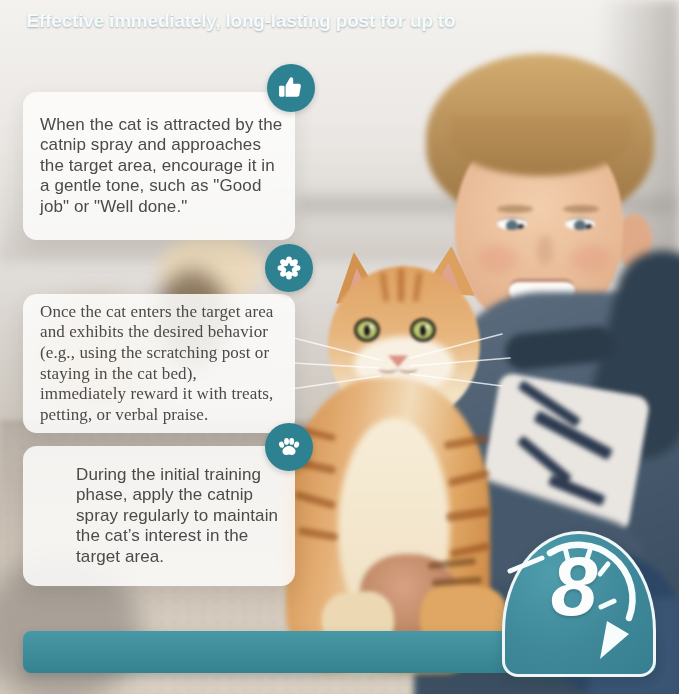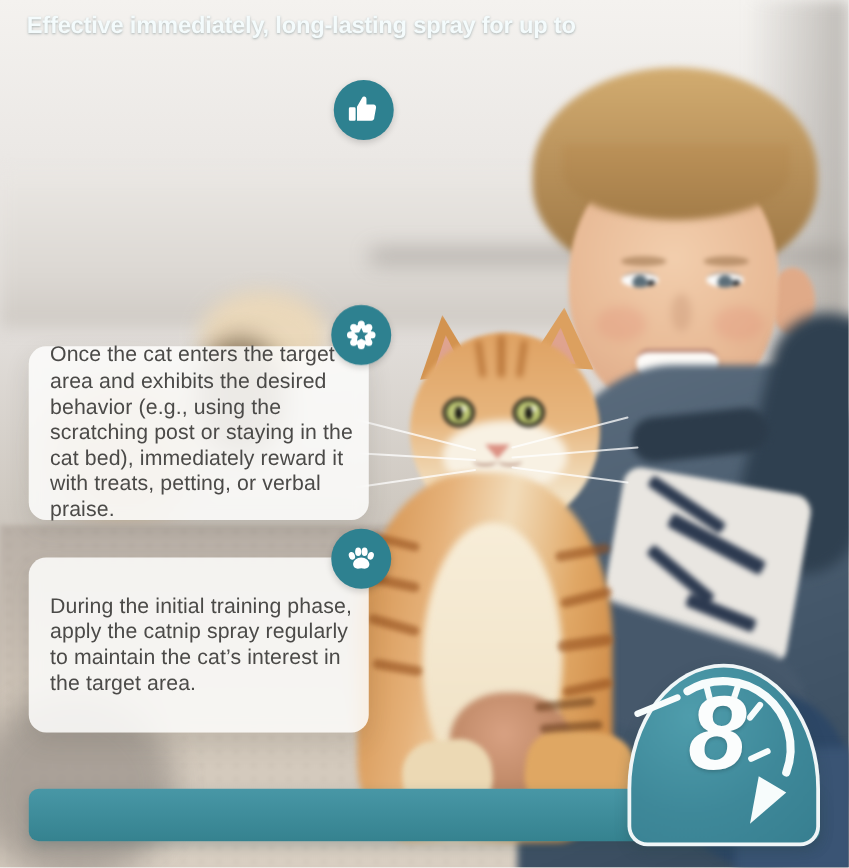--- a/index.html
+++ b/index.html
@@ -110,22 +110,22 @@
     font-size:34px;font-weight:800;color:#2b7d89;letter-spacing:0px;
     -webkit-text-stroke:1.2px #2b7d89;}
   .card{left:23px;width:272px;border-radius:14px;
     background:rgba(253,253,252,.86);
     -webkit-backdrop-filter:blur(5px);backdrop-filter:blur(5px);
     box-shadow:0 8px 20px rgba(60,55,50,.12);
     display:flex;align-items:center;position:absolute;}
   .card p{position:static;margin:0;padding:0 10px 0 17px;
     font-size:17px;line-height:20.6px;letter-spacing:.1px;color:#4b4a48;}
   .card-1{top:92px;height:148px;}
-  .card-2{top:277px;height:139px;}
-  .card-3{top:446px;height:140px;}
+  .card-2{top:294px;height:139px;font-family:Liberation Serif, serif;}
+  .card-3{top:446px;height:140px;padding-left:36px;}
   .icon-circle{width:48px;height:48px;border-radius:50%;background:#2e8190;
     display:flex;align-items:center;justify-content:center;
     box-shadow:0 2px 6px rgba(0,0,0,.18);}
   .icon-circle svg{position:static;}
   .ic-1{left:267px;top:64px;} .ic-2{left:265px;top:244px;} .ic-3{left:265px;top:423px;}
 
   .banner{left:23px;top:631px;width:633px;height:42px;border-radius:8px;
     background:linear-gradient(180deg,#4897a6,#35828f);
     box-shadow:0 4px 10px rgba(40,70,75,.25);}
   .banner-text{left:0;top:0;width:633px;height:42px;line-height:42px;
@@ -243,20 +243,23 @@
       </svg>
       <div class="boy-hand"></div>
       <div class="paw paw-l"></div>
       <div class="paw paw-r"></div>
       <div class="leg-stripe ls1"></div>
         <div class="leg-stripe ls2"></div>
     </div>
   </div>
 
 
+  <div class="card card-1">
+    <p>When the cat is attracted by the catnip spray and approaches the target area, encourage it in a gentle tone, such as "Good job" or "Well done."</p>
+  </div>
   <div class="icon-circle ic-1">
     <svg width="26" height="26" viewBox="0 0 24 24" fill="#ffffff">
       <path d="M2 10h3a1 1 0 0 1 1 1v8a1 1 0 0 1-1 1H2a1 1 0 0 1-1-1v-8a1 1 0 0 1 1-1zm5 10V9.6L10.8 3a1.7 1.7 0 0 1 1.6-.9c.9.1 1.6.9 1.6 1.8V8h5.2c1.2 0 2.1 1.1 1.9 2.3l-1.3 7.1A2.3 2.3 0 0 1 17.5 20H7z"></path>
     </svg>
   </div>
 
   <div class="card card-2">
     <p>Once the cat enters the target area and exhibits the desired behavior (e.g., using the scratching post or staying in the cat bed), immediately reward it with treats, petting, or verbal praise.</p>
   </div>
   <div class="icon-circle ic-2">
@@ -283,21 +286,21 @@
     <svg width="28" height="28" viewBox="0 0 24 24" fill="#ffffff">
       <ellipse cx="5.6" cy="10" rx="2.1" ry="2.7" transform="rotate(-18 5.6 10)"></ellipse>
       <ellipse cx="9.9" cy="7.2" rx="2.1" ry="2.9"></ellipse>
       <ellipse cx="14.3" cy="7.2" rx="2.1" ry="2.9"></ellipse>
       <ellipse cx="18.5" cy="10" rx="2.1" ry="2.7" transform="rotate(18 18.5 10)"></ellipse>
       <path d="M12 11.2c3 0 5.6 2.2 5.6 4.6 0 1.9-1.5 3-3.2 3-.9 0-1.6-.3-2.4-.3s-1.5.3-2.4.3c-1.7 0-3.2-1.1-3.2-3 0-2.4 2.6-4.6 5.6-4.6z"></path>
     </svg>
   </div>
 
   <div class="banner"></div>
-  <div class="banner-text">Effective immediately, long-lasting spray for up to</div>
+  <div class="banner-text">Effective immediately, long-lasting post for up to</div>
   <div class="dome">
     <svg class="dome-clock" width="154" height="146" viewBox="0 0 154 146">
       <g stroke="#f7fcfc" stroke-linecap="round" fill="none">
         <line x1="8" y1="40" x2="40" y2="27" stroke-width="5"></line>
         <line x1="63" y1="17" x2="66" y2="29" stroke-width="5"></line>
         <line x1="88" y1="19" x2="84" y2="31" stroke-width="5"></line>
         <line x1="106" y1="33" x2="98" y2="43" stroke-width="5"></line>
         <line x1="112" y1="70" x2="99" y2="76" stroke-width="5"></line>
         <path d="M 48 22 A 54 54 0 0 1 127 87" stroke-width="6.5"></path>
       </g>

